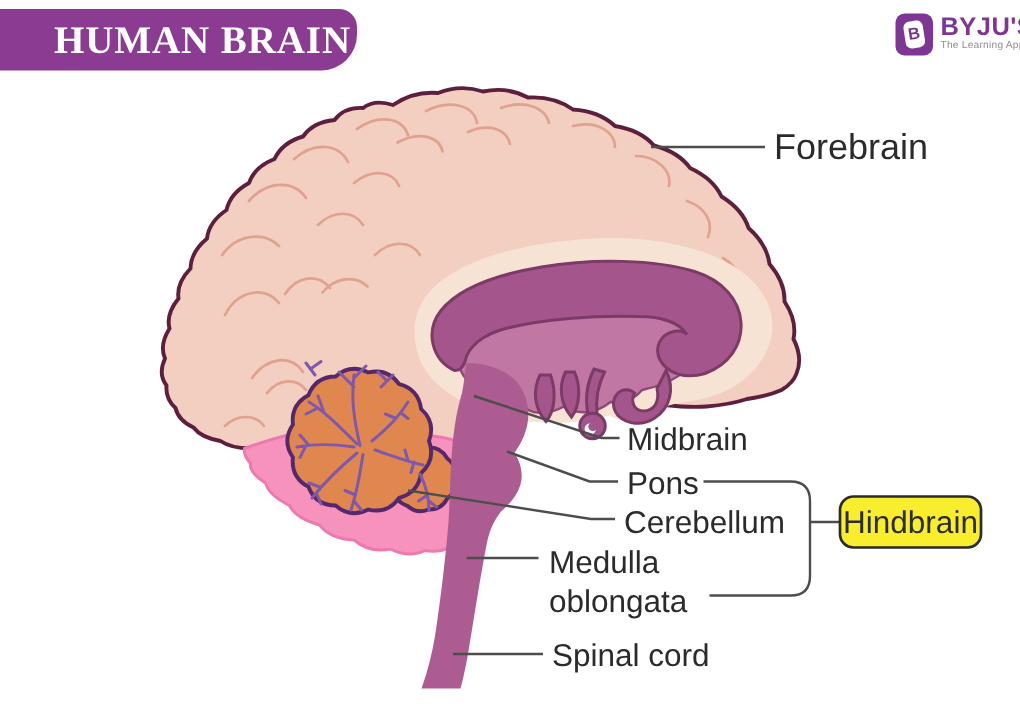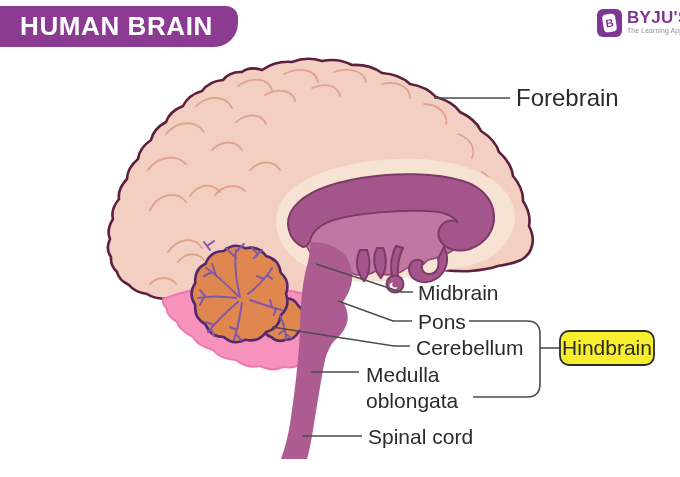--- a/index.html
+++ b/index.html
@@ -1,20 +1,20 @@
 <!DOCTYPE html>
 <html><head>
 <meta charset="utf-8">
 <style>
   html,body{margin:0;padding:0;background:#fff;}
   .stage{position:relative;width:680px;height:477px;background:#ffffff;overflow:hidden;
          font-family:"Liberation Sans",sans-serif;}
   .banner{position:absolute;left:0;top:6px;width:238px;height:41px;
           border-radius:0 12px 24px 0;display:flex;align-items:center;
-          padding-left:20px;box-sizing:border-box;}
+          padding-left:36px;box-sizing:border-box;font-family:Liberation Serif, serif;}
   .banner span{color:#fff;font-weight:bold;font-size:26px;letter-spacing:.6px;}
   .logo{position:absolute;left:597px;top:9px;display:flex;gap:5px;align-items:flex-start;}
   .badge{width:25px;height:28px;border-radius:6px;display:flex;align-items:center;justify-content:center;}
   .badge-inner{width:13px;height:18px;background:#fff;border-radius:4px;transform:rotate(-9deg);
                display:flex;align-items:center;justify-content:center;
                font-size:11px;font-weight:bold;}
   .wordmark{display:flex;flex-direction:column;line-height:1;}
   .wm-name{font-size:17px;font-weight:bold;letter-spacing:.3px;}
   .wm-tag{font-size:6.8px;color:#8f8f8f;margin-top:2px;letter-spacing:.15px;}
   svg{position:absolute;left:0;top:0;}

